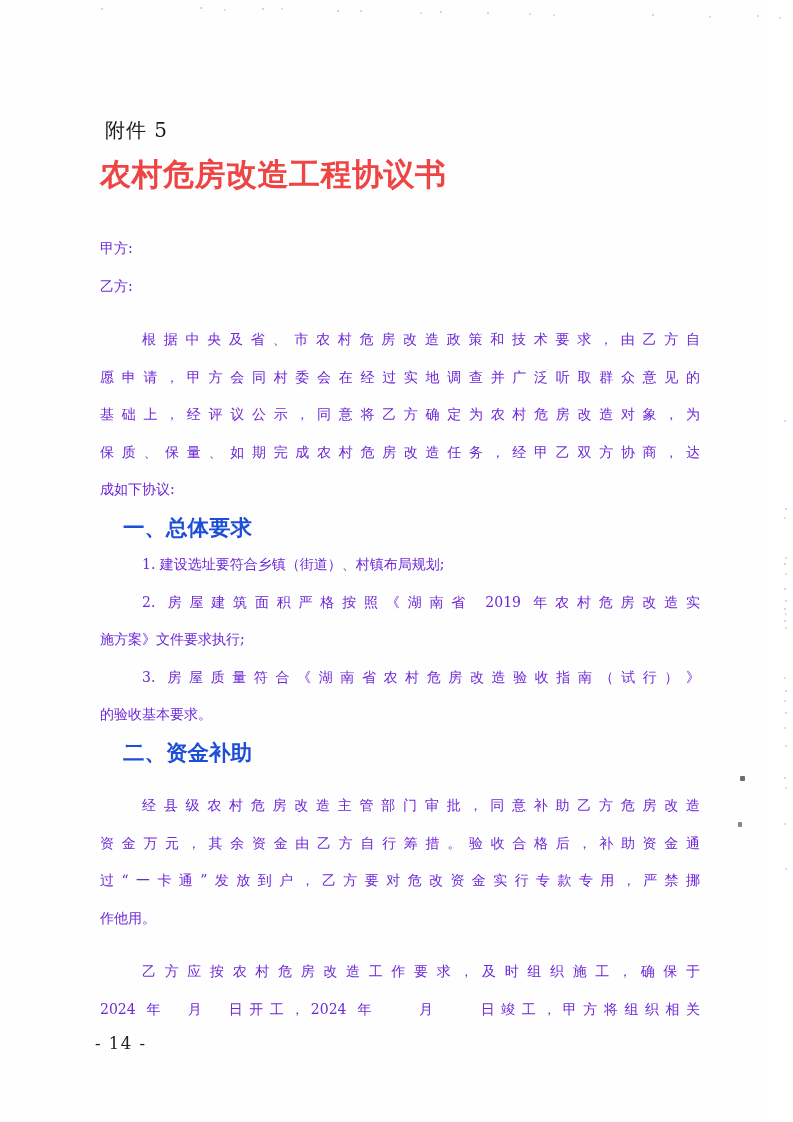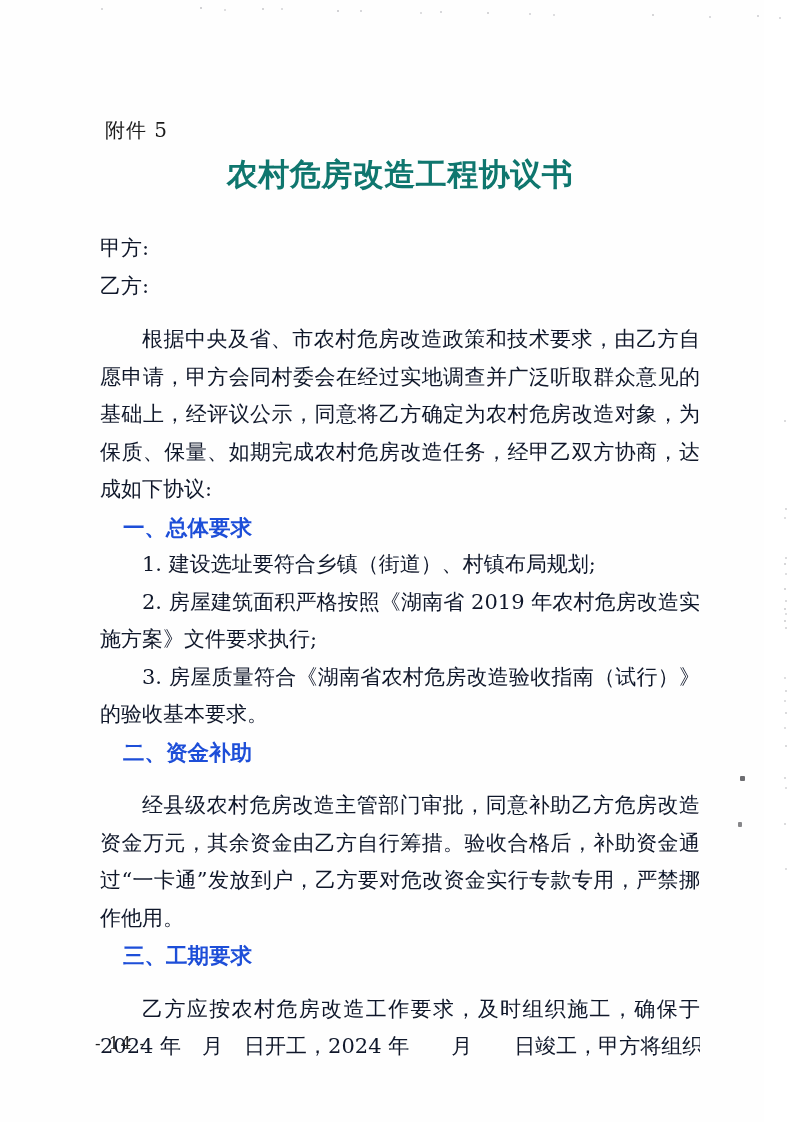--- a/index.html
+++ b/index.html
@@ -17,38 +17,38 @@
   }
   .attachment {
     position:absolute;
     left:105px; top:117px;
     font-size:20px; line-height:26px;
     letter-spacing:1px;
   }
   .doc-title {
     position:absolute;
     left:100px; top:151px; width:600px;
-    text-align:center;
+    text-align:left;
     font-size:31px; line-height:46px;
     font-weight:bold;
     letter-spacing:0.5px;
     font-family:"DejaVu Serif","Liberation Serif",serif;
-    color:#0f766e;
+    color:#ef4444;
   }
   .doc-lines {
     position:absolute;
     left:100px; top:230px; width:600px;
   }
   .ln {
-    font-size:21px;
+    font-size:14px;
     line-height:37.5px;
     height:37.5px;
     white-space:nowrap;
     overflow:hidden;
-    color:#0f172a;
+    color:#6d28d9;
   }
   .ln.indent { padding-left:42px;margin-top:16px; }
   .ln.item   { padding-left:42px; }
   .ln.heading {
     padding-left:23px;
     font-family:"DejaVu Sans","Liberation Sans",sans-serif;
     font-weight:700;
     font-size:21.5px;
     color:#1d4ed8;
   }
@@ -120,20 +120,19 @@
       <div class="ln item">1. 建设选址要符合乡镇（街道）、村镇布局规划;</div>
       <div class="ln item full">2. 房屋建筑面积严格按照《湖南省 2019 年农村危房改造实</div>
       <div class="ln plain">施方案》文件要求执行;</div>
       <div class="ln item full">3. 房屋质量符合《湖南省农村危房改造验收指南（试行）》</div>
       <div class="ln plain">的验收基本要求。</div>
       <div class="ln heading">二、资金补助</div>
       <div class="ln indent full">经县级农村危房改造主管部门审批，同意补助乙方危房改造</div>
       <div class="ln plain full">资金万元，其余资金由乙方自行筹措。验收合格后，补助资金通</div>
       <div class="ln plain full">过“一卡通”发放到户，乙方要对危改资金实行专款专用，严禁挪</div>
       <div class="ln plain">作他用。</div>
-      <div class="ln heading">三、工期要求</div>
       <div class="ln indent full">乙方应按农村危房改造工作要求，及时组织施工，确保于</div>
       <div class="ln plain full">2024 年　月　日开工，2024 年　　月　　日竣工，甲方将组织相关</div>
     </div>
 
   <div class="page-number">- 14 -</div>
 
 </div>
 
 </body></html>

